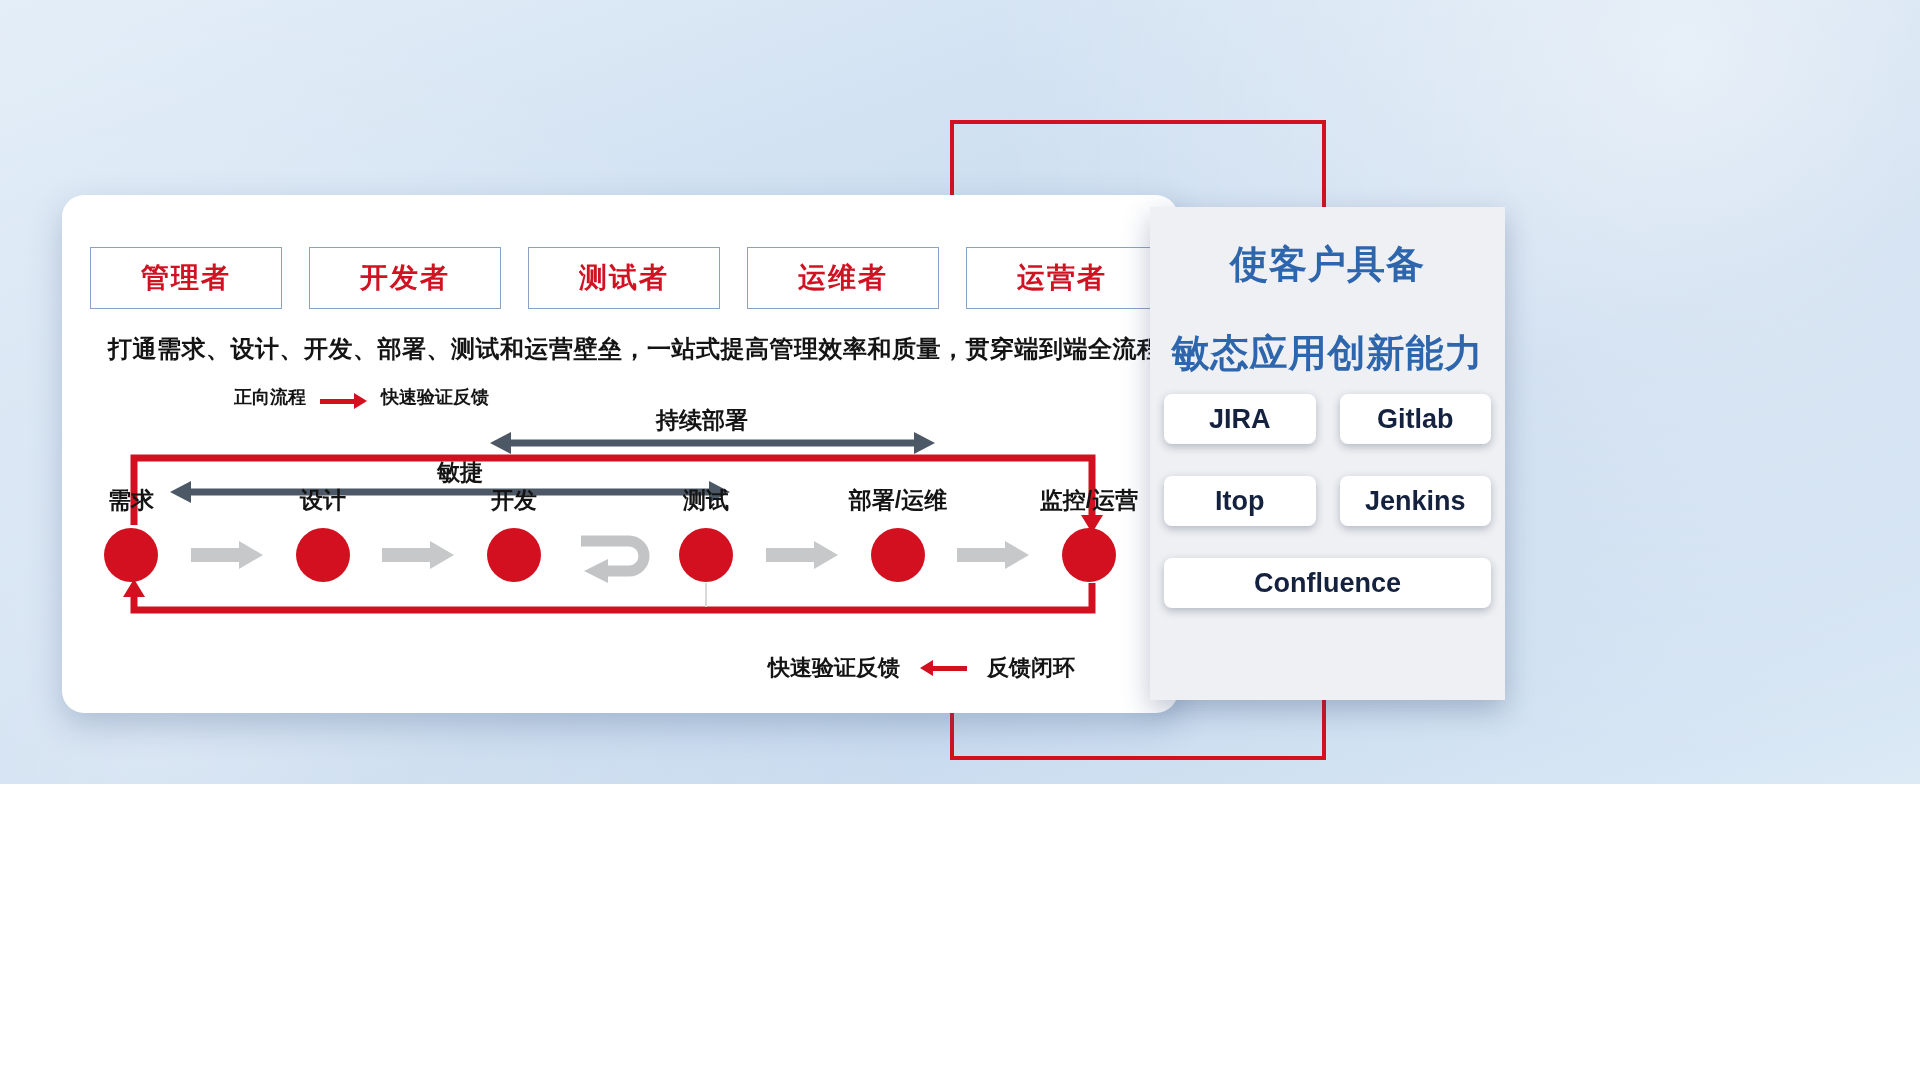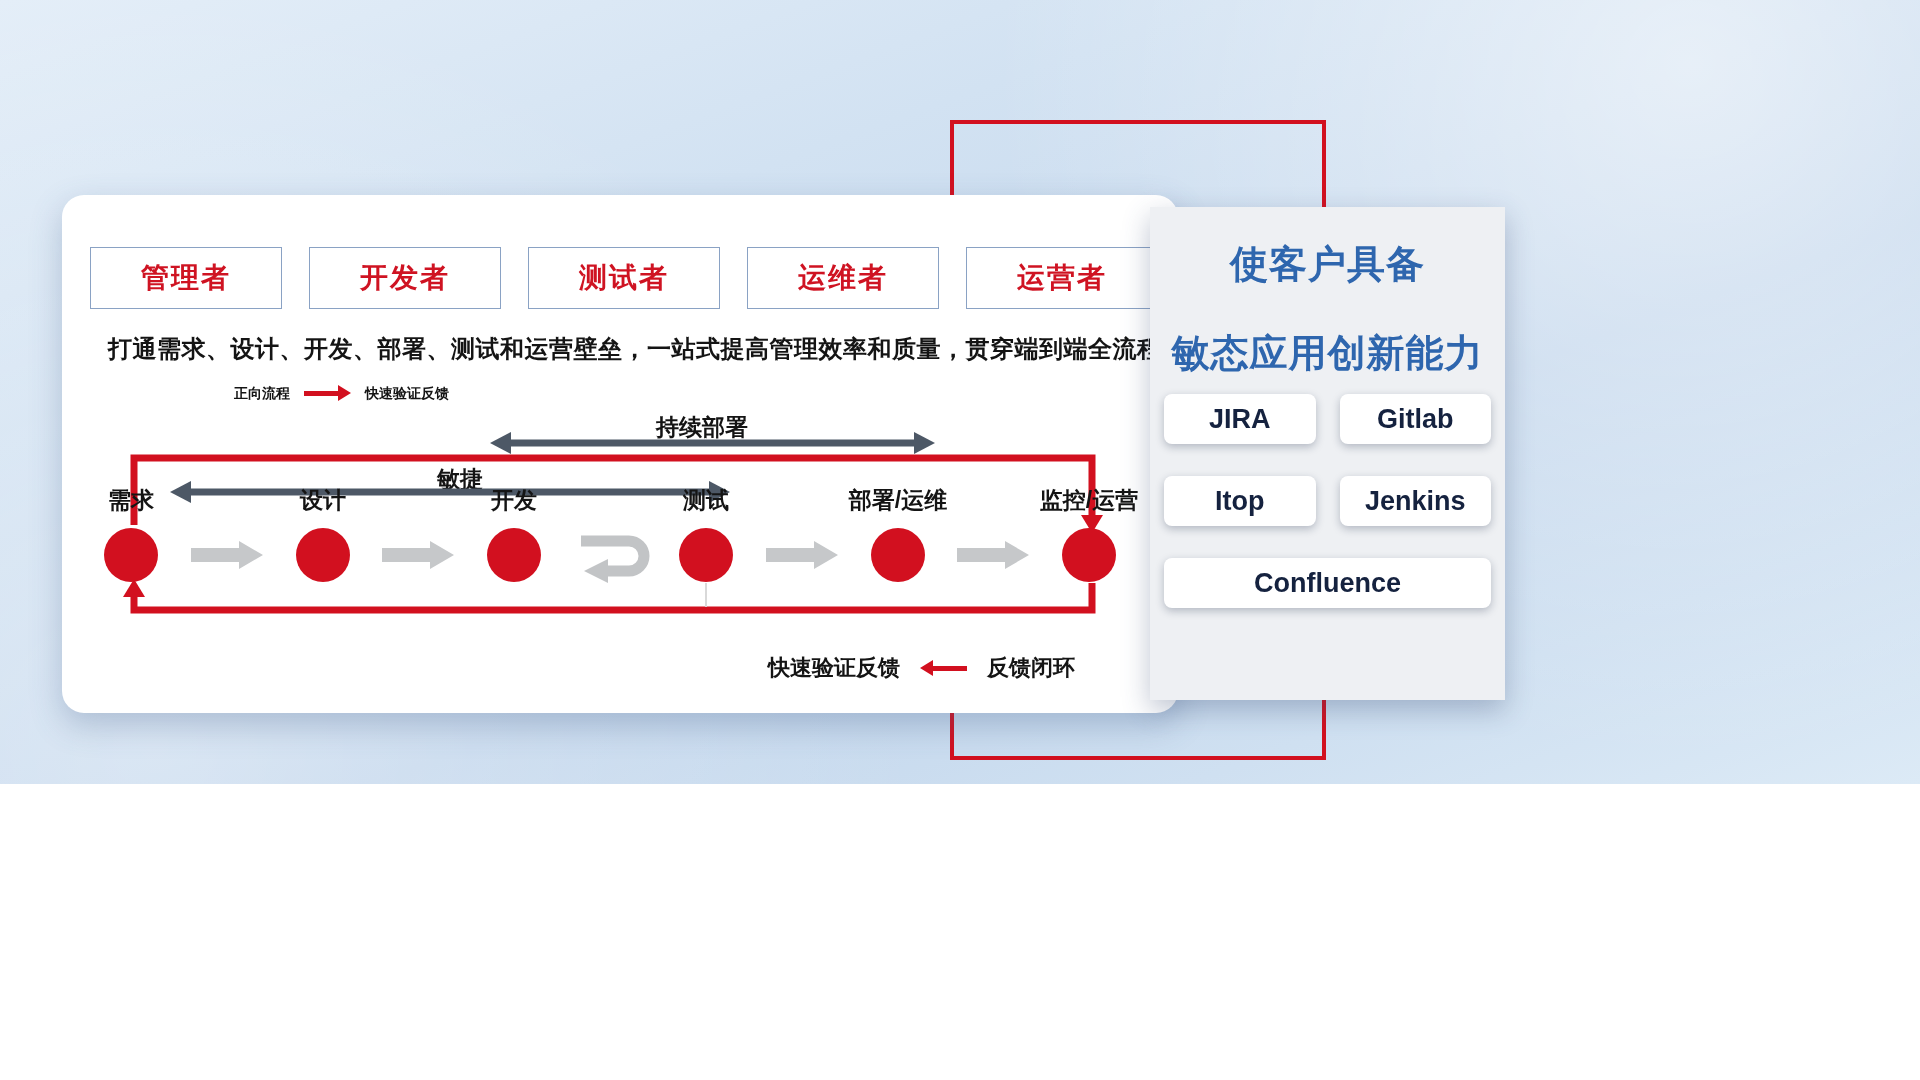--- a/index.html
+++ b/index.html
@@ -39,28 +39,28 @@
   }
 
   .desc {
     position:absolute; left:46px; top:138px; width:1040px;
     font-size:24px; font-weight:bold; color:#141414; letter-spacing:.5px;
     white-space:nowrap;
   }
 
   .legend-forward {
     position:absolute; left:172px; top:190px;
-    display:flex; align-items:flex-start; gap:14px;
-    font-size:14px; font-weight:bold; color:#141414;
+    display:flex; align-items:flex-end; gap:14px;
+    font-size:18px; font-weight:bold; color:#141414;
   }
   .arrow-right { display:flex; align-items:center; }
   .arrow-right .bar { width:34px; height:5px; background:#d2101f; }
   .arrow-right .head { width:0; height:0; border-top:8px solid transparent; border-bottom:8px solid transparent; border-left:13px solid #d2101f; }
 
-  .span-label { position:absolute; text-align:center; font-size:23px; font-weight:bold; color:#141414;margin-top:7px; }
+  .span-label { position:absolute; text-align:center; font-size:23px; font-weight:bold; color:#141414; }
   .span-label.cd    { left:540px; top:210px; width:200px; }
   .span-label.agile { left:348px; top:262px; width:100px; }
 
   .diagram { position:absolute; left:0; top:0; width:1116px; height:518px; }
 
   .node-label {
     position:absolute; top:290px; width:150px; text-align:center;
     font-size:23px; font-weight:bold; color:#141414;
   }
   .nl-0 { left:-6px; }  .nl-1 { left:186px; } .nl-2 { left:377px; }

